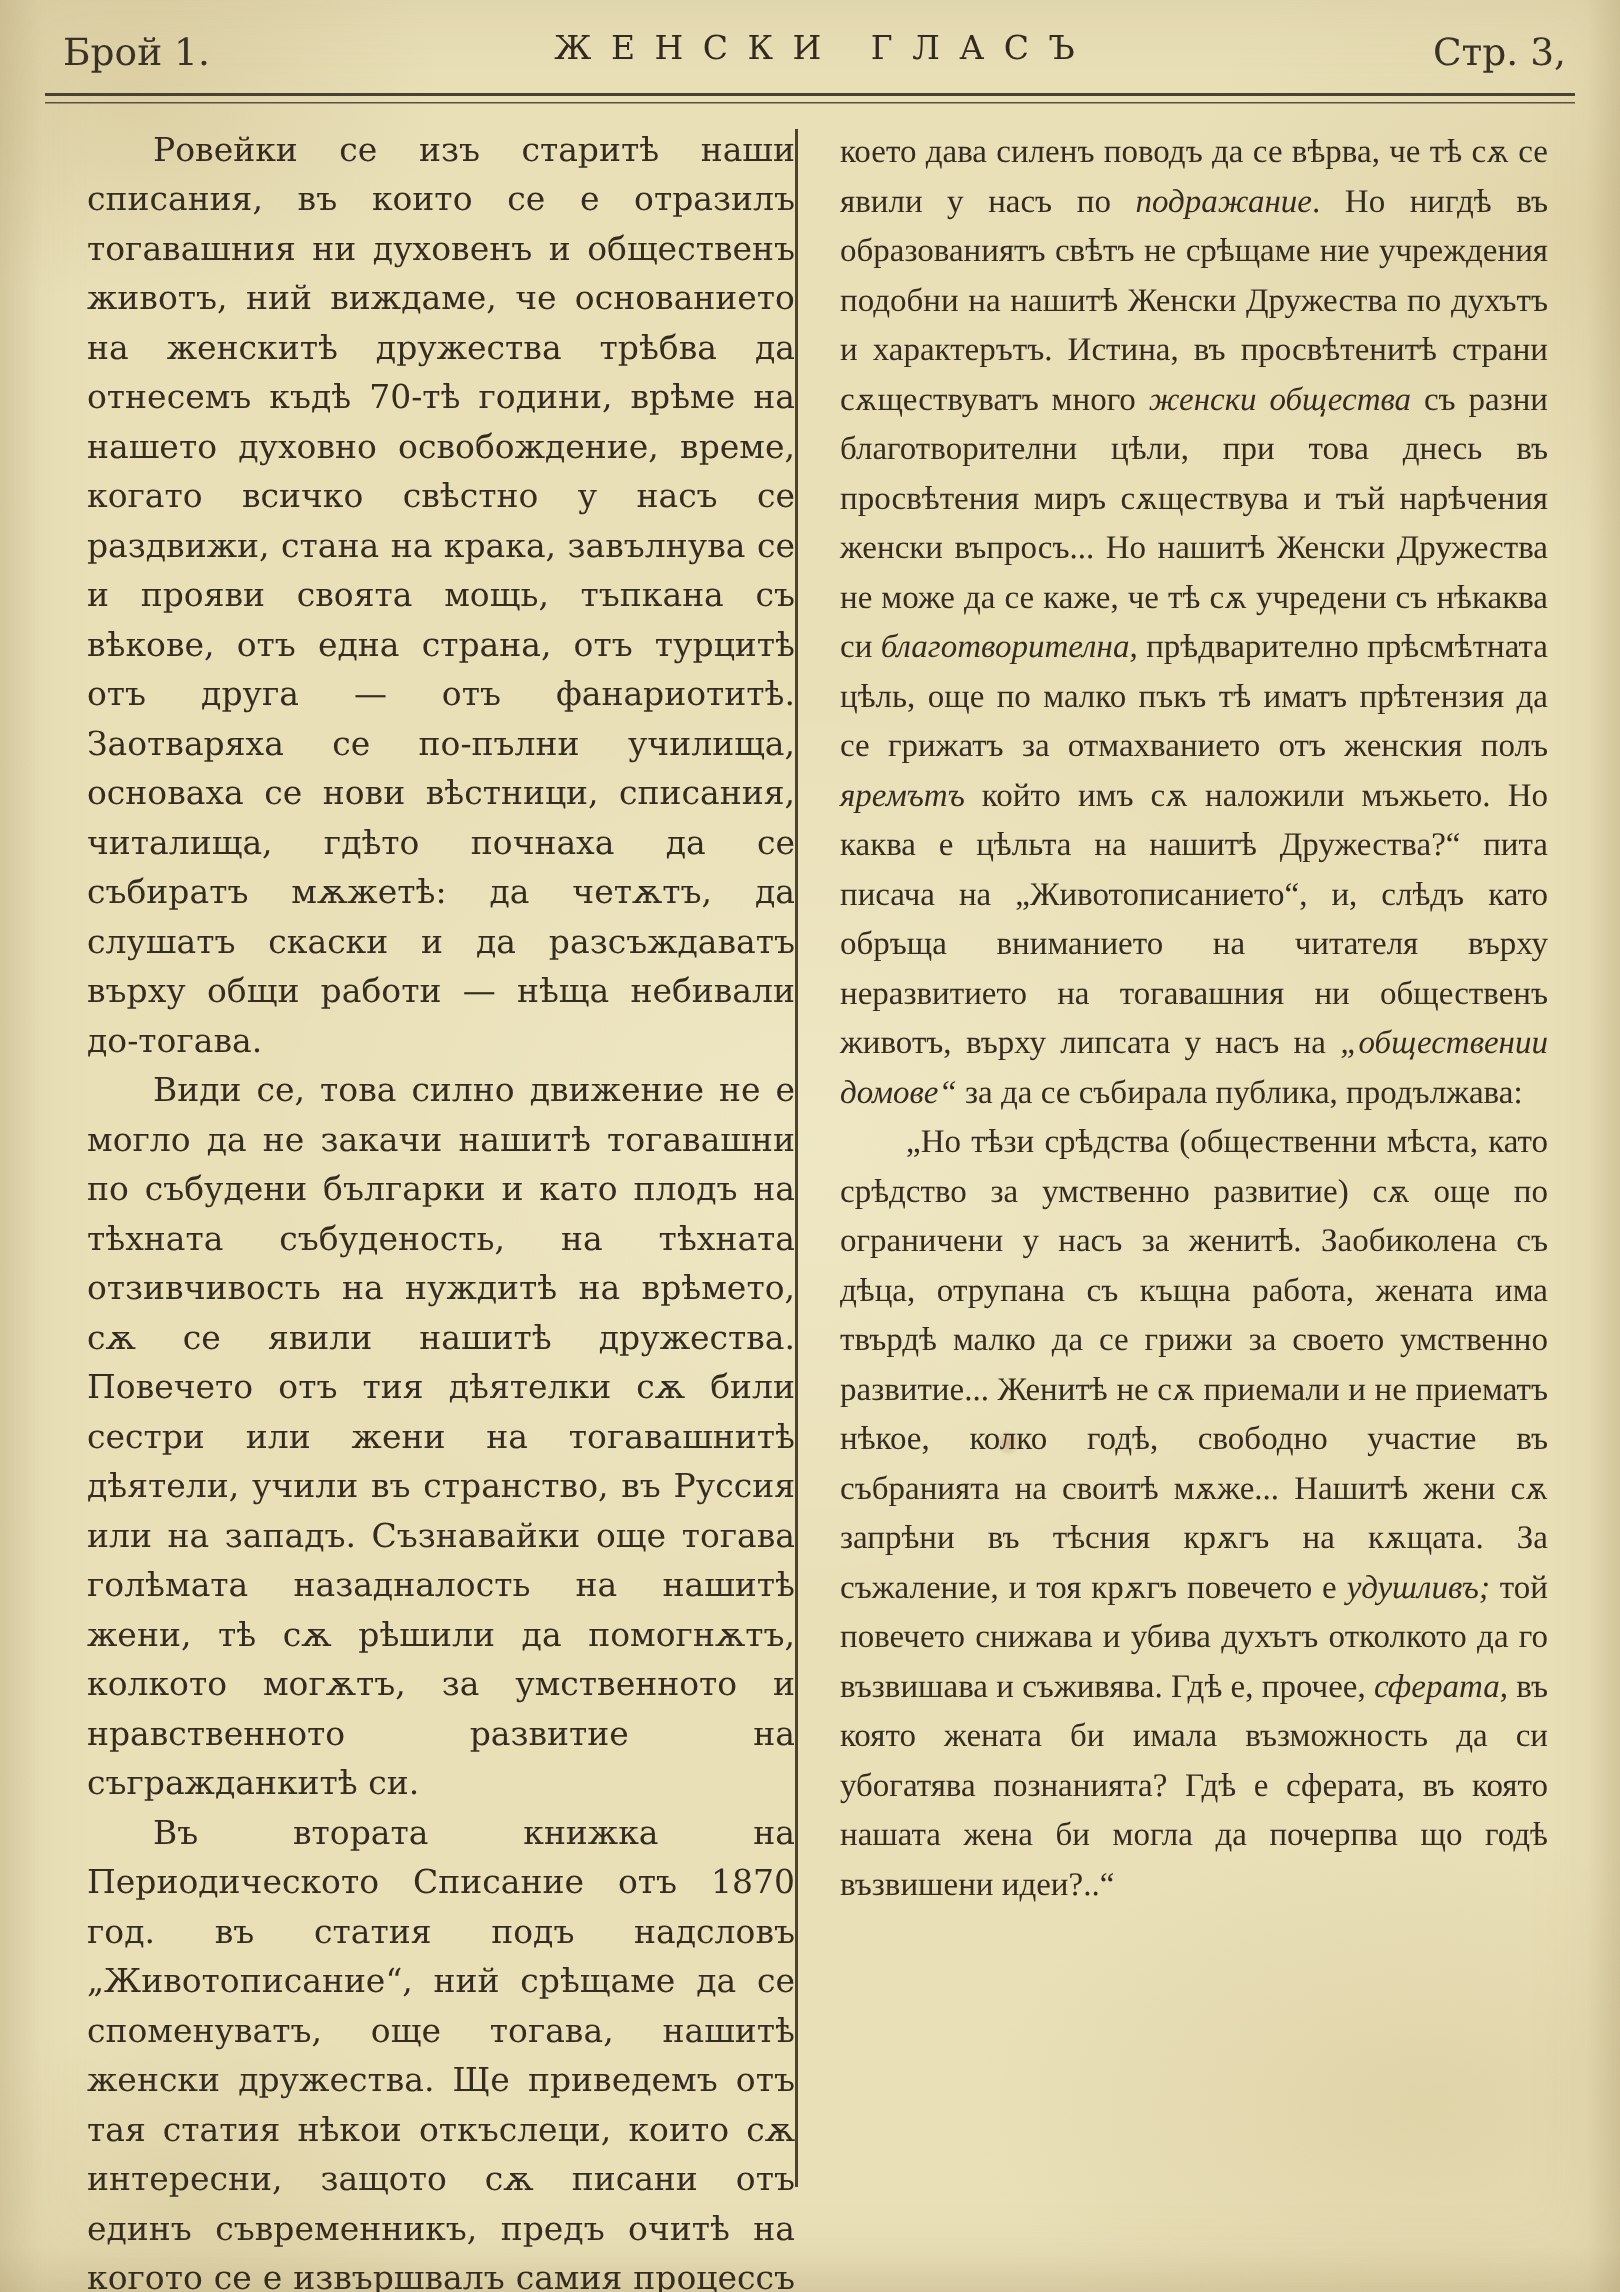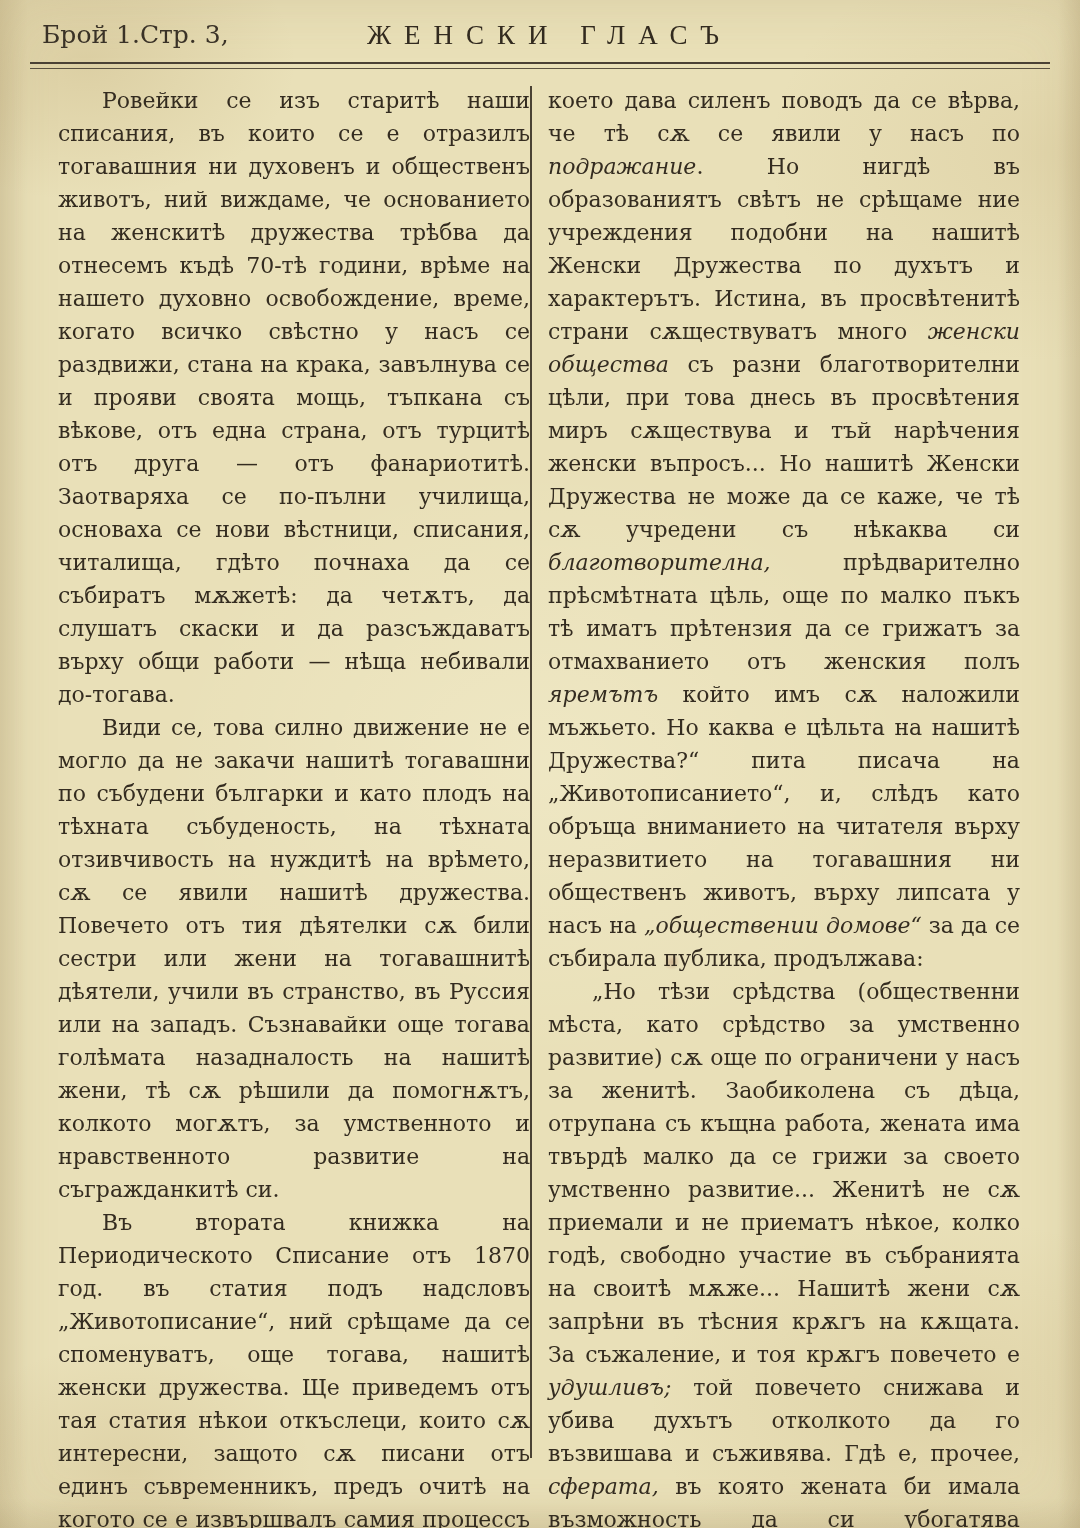--- a/index.html
+++ b/index.html
@@ -21,47 +21,47 @@
       radial-gradient(ellipse 420px 260px at 88% 92%, rgba(170,140,80,0.15), rgba(170,140,80,0) 72%),
       linear-gradient(90deg, rgba(120,95,50,0.12) 0, rgba(120,95,50,0) 28px),
       linear-gradient(270deg, rgba(120,95,50,0.14) 0, rgba(120,95,50,0) 22px),
       linear-gradient(0deg, rgba(120,95,50,0.10) 0, rgba(120,95,50,0) 30px),
       #e9e0b8;
     box-shadow: inset 0 0 60px rgba(140,110,60,0.18);
     color: #332b20;
   }
   .masthead {
     position: absolute; top: 20px; left: 42px; right: 36px; height: 38px;
-    display: flex; align-items: baseline; 
+    display: flex; align-items: baseline; justify-content: space-between;
   }
   .issue-no, .page-no {
     font-size: 25px; color: #3a3227; white-space: nowrap;
   }
   .paper-title {
     position: absolute; left: 0; right: 0; text-align: center;
-    font-size: 27px; letter-spacing: 13px; text-indent: 13px;
-    color: #322a1f; font-weight: 500; white-space: nowrap; font-family: Liberation Serif, serif;
+    font-size: 22px; letter-spacing: 13px; text-indent: 13px;
+    color: #322a1f; font-weight: 500; white-space: nowrap;
   }
   .head-rule {
     position: absolute; top: 62px; left: 30px; right: 30px; height: 4px;
     border-top: 2px solid #4a4134;
     border-bottom: 1px solid #5a5140;
   }
   .columns {
     position: absolute; top: 84px; left: 58px; right: 46px; bottom: 30px;
     display: flex;
   }
   .col {
     width: 472px;
     font-size: 22px; line-height: 33px;
     text-align: justify;
     color: #342c20;
   }
   .col-left { }
-  .col-right { padding-left: 16px; }
+  .col-right { padding-left: 28px; font-family: Liberation Serif, serif; }
   .col-divider {
     width: 2px; background: #46three; background: #4a4234;
     margin: 2px 0 40px 0;
     flex: 0 0 2px;
   }
   .para { margin: 0; }
   .para.indent { text-indent: 44px; }
   .it { font-style: italic; }
 </style>
 </head>

